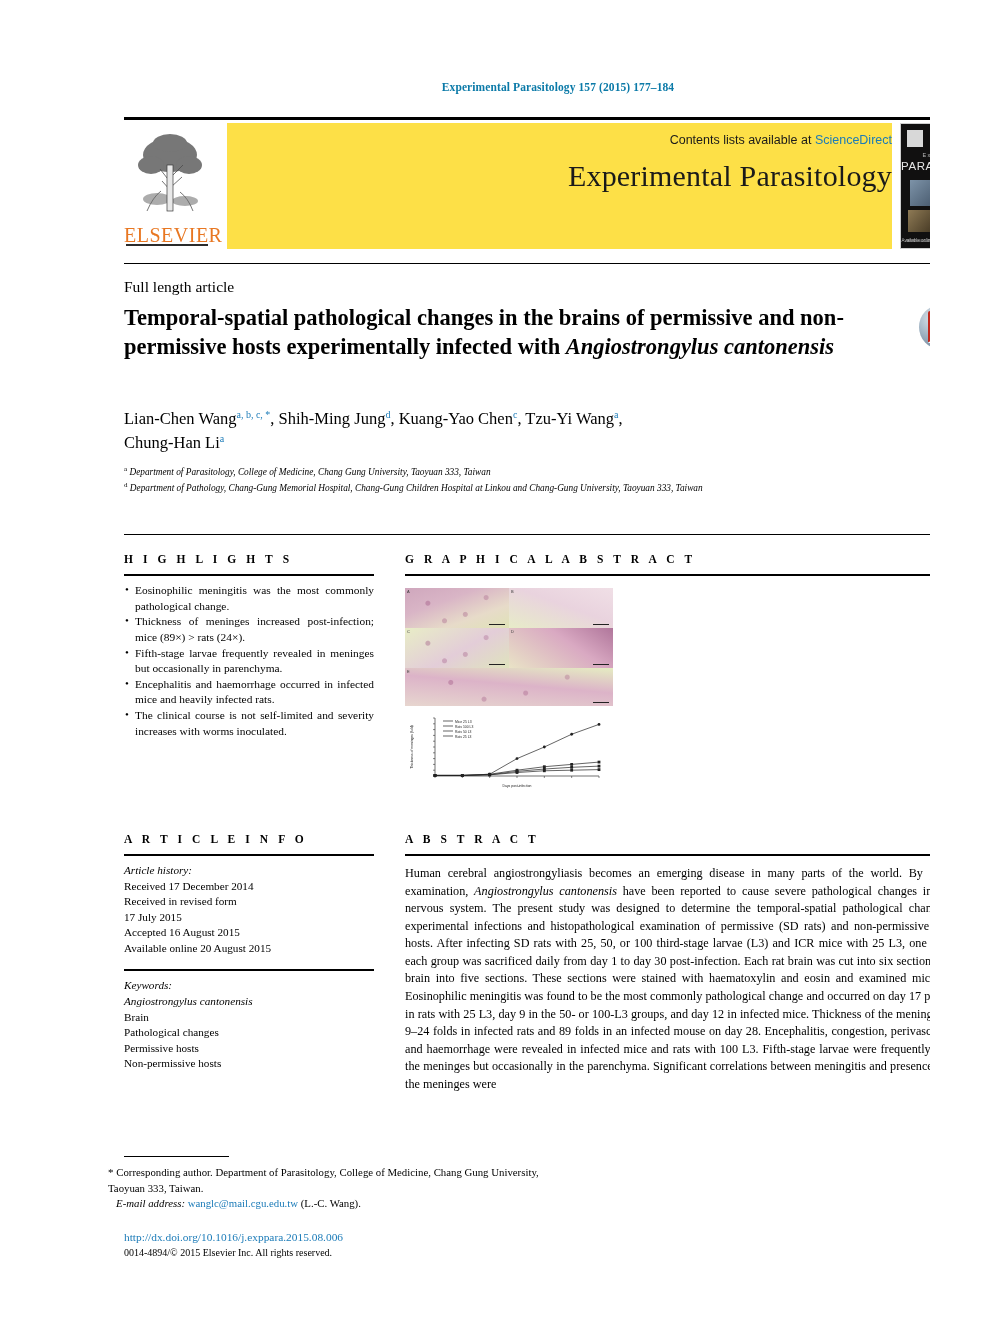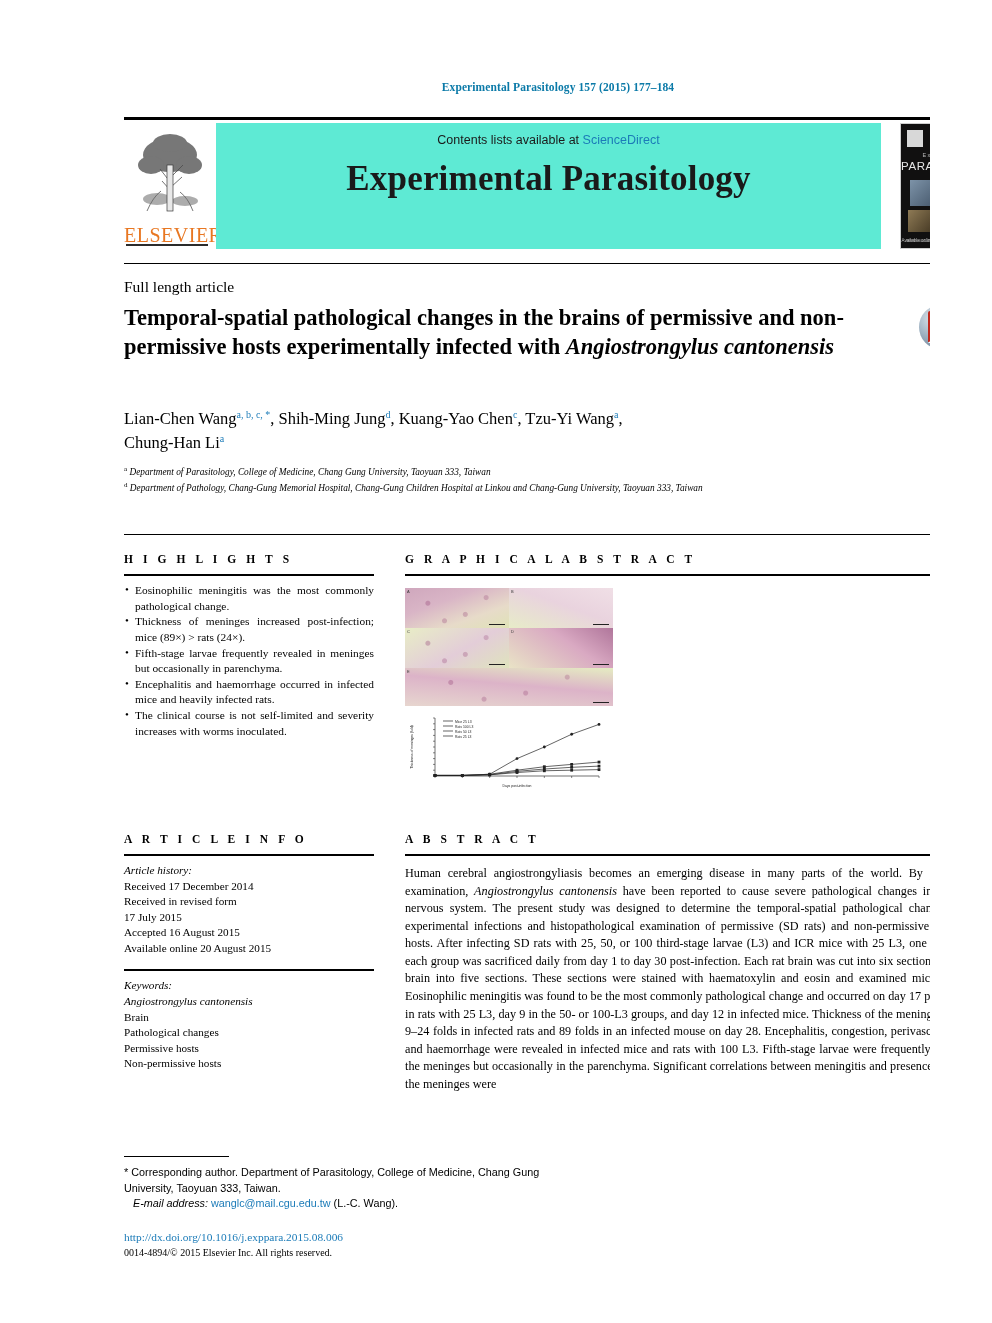--- a/index.html
+++ b/index.html
@@ -70,44 +70,43 @@
     text-align: center;
     font-family: "Liberation Serif", serif;
     font-size: 20px;
     letter-spacing: .5px;
     color: #e87722;
   }
 
   .contents-panel {
     position: absolute;
     top: 6px;
-    left: 92px;
+    left: 103px;
     width: 665px;
     height: 126px;
-    background: #5eead4;
-    text-align: center;
+    background: #fde047;
+    text-align: right;
   }
   .contents-line {
     position: absolute;
     top: 10px; left: 0; width: 665px;
     font-family: "Liberation Sans", sans-serif;
     font-size: 12.5px;
     color: #1a1a1a;
   }
   .contents-line .sd {
     color: #1b7bb8;
   }
   .journal-name {
     position: absolute;
     top: 36px; left: 0; width: 665px;
     font-family: "Liberation Serif", serif;
-    font-size: 35px;
+    font-size: 30px;
     color: #1a1a1a;
     letter-spacing: .2px;
-    font-weight: bold;
   }
   .homepage-line {
     position: absolute;
     bottom: 10px; left: 0; width: 665px;
     font-family: "Liberation Sans", sans-serif;
     font-size: 12px;
     letter-spacing: 1.1px;
     color: #1a1a1a;
   }
   .homepage-line .url {
@@ -371,24 +370,24 @@
   .foot-rule {
     position: absolute;
     left: 62px;
     top: 1141px;
     width: 105px;
     height: 1px;
     background: #000;
   }
   .footnote {
     position: absolute;
-    left: 62px;
+    left: 46px;
     top: 1150px;
     width: 450px;
-    font-family: Liberation Sans, sans-serif;
+    font-family: Liberation Serif, serif;
     font-size: 10.8px;
     line-height: 1.42;
   }
   .footnote .star { font-size: 11px; }
   .footnote .em-lbl { font-style: italic; }
   .footnote .mail { color: #1b7bb8; }
 
   .doi-line {
     position: absolute;
     left: 62px;

